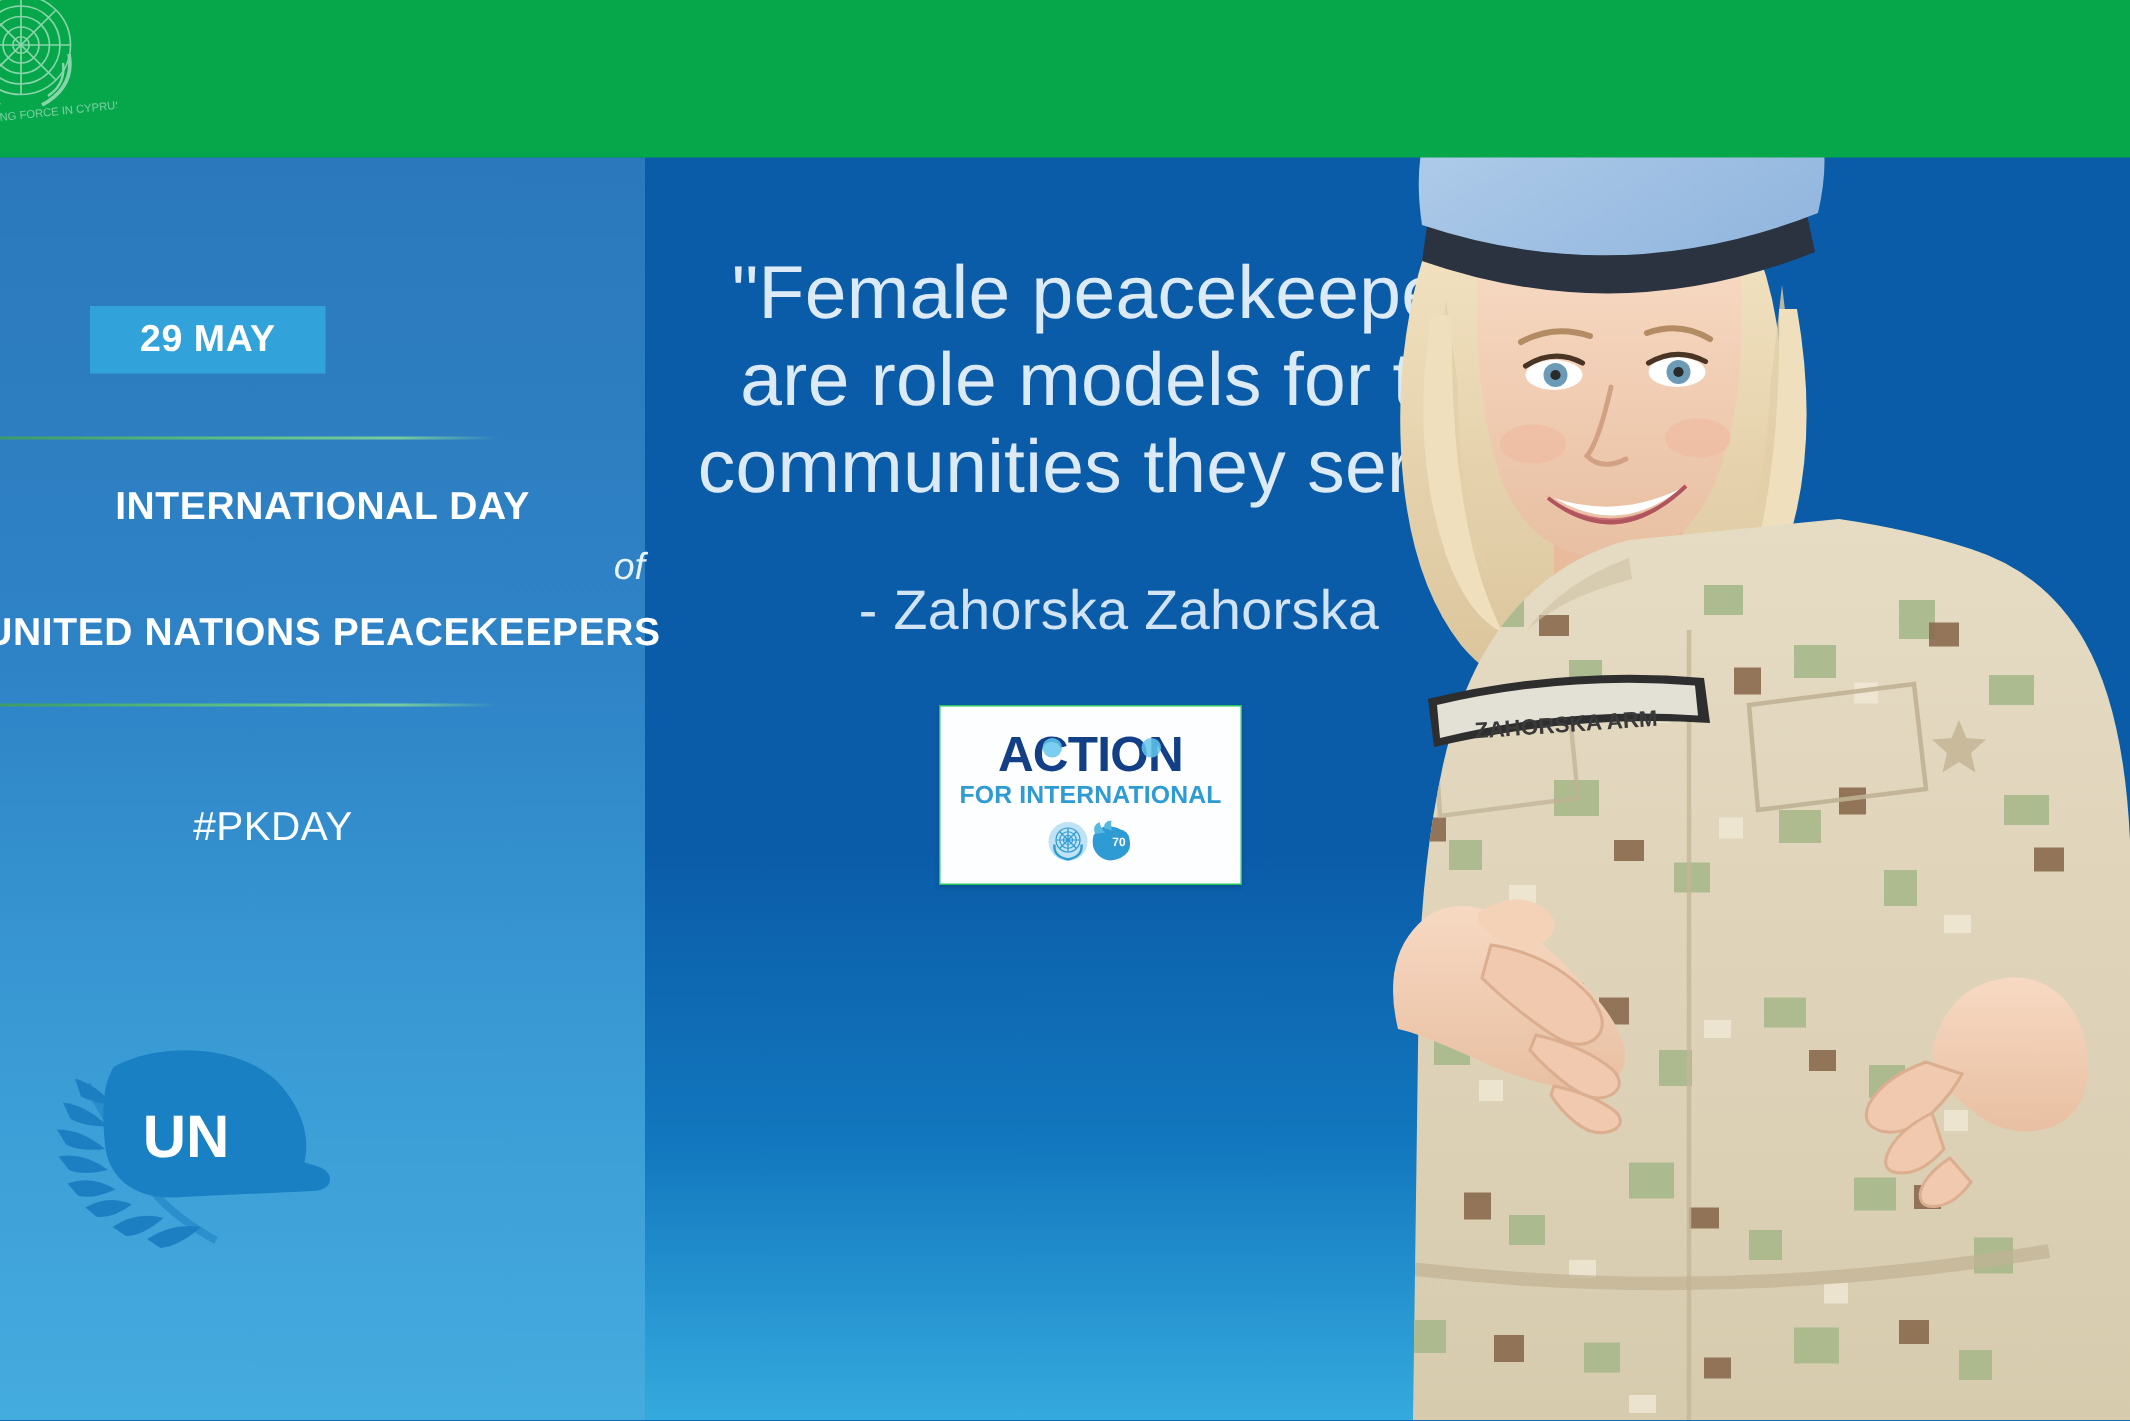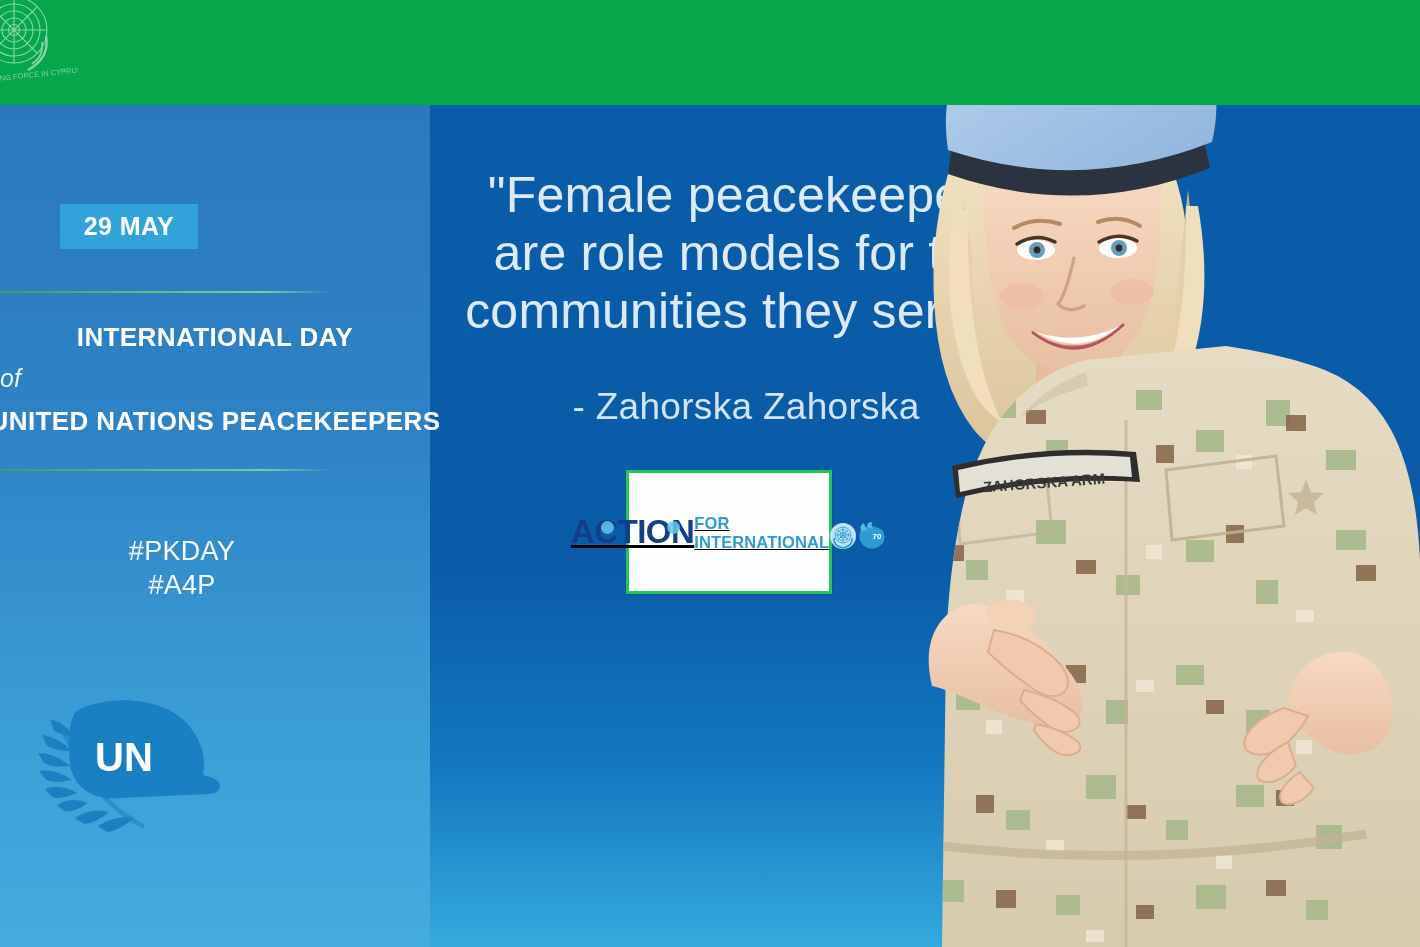--- a/index.html
+++ b/index.html
@@ -32,42 +32,42 @@
     position:absolute;left:430px;top:105px;width:990px;height:842px;
     background:linear-gradient(180deg,#0B5CA8 0%,#0B5CA8 55%,#1277BE 78%,#35AADE 100%);
   }
   .body-left{
     position:absolute;left:0;top:105px;width:430px;height:842px;
     background:linear-gradient(180deg,#2B79BC 0%,#2E83C6 40%,#3A9BD4 70%,#45ACDF 100%);
   }
 
   
   .date-badge{
-    position:absolute;left:60px;top:204px;width:138px;height:45px;
+    position:absolute;left:60px;top:204px;width:157px;height:45px;
     background:#31A3DA;display:flex;align-items:center;justify-content:center;
   }
   .date-badge span{
     font-size:25px;font-weight:bold;color:#ffffff;letter-spacing:.4px;
   }
 
   .rule{
     position:absolute;left:0;height:2px;width:332px;
     background:linear-gradient(90deg,#3E9E5E 0%,#5FC47E 45%,#7FD49A 80%,rgba(127,212,154,0) 100%);
     opacity:.9;
   }
   .rule-top{top:291px;}
   .rule-bottom{top:469px;}
 
   .day-title{
     position:absolute;left:0;top:322px;width:430px;text-align:center;
     font-size:26px;font-weight:bold;color:#ffffff;letter-spacing:.4px;
     white-space:nowrap;
   }
   .day-of{
-    position:absolute;left:0;top:364px;width:430px;text-align:left;
+    position:absolute;left:0;top:364px;width:430px;text-align:right;
     font-size:25px;font-style:italic;color:#E8F2FA;font-weight:400;
   }
   .day-sub{
     position:absolute;left:0;top:406px;width:430px;text-align:center;
     font-size:26px;font-weight:bold;color:#ffffff;letter-spacing:.4px;
     white-space:nowrap;
   }
 
   .hashtags{
     position:absolute;left:0;top:534px;width:364px;text-align:center;
@@ -89,24 +89,23 @@
   }
   .quote div{white-space:nowrap;}
   .attribution{
     position:absolute;left:446px;top:386px;width:600px;text-align:center;
     color:#D2E4F4;font-weight:300;font-size:37px;letter-spacing:.3px;
   }
 
   
   .a4p-card{
     position:absolute;left:626px;top:470px;width:200px;height:118px;
-    background:#FDFEFF;border:3px solid #22c55e;
-    display:flex;align-items:center;justify-content:center;
+    background:#FDFEFF;border:1px solid #22c55e;
+    display:flex;flex-direction:column;align-items:center;justify-content:center;
     box-shadow:0 1px 3px rgba(0,0,0,.18);
-    text-decoration:underline;
   }
   .a4p-action{
     font-size:33px;font-weight:bold;color:#123F86;letter-spacing:-.5px;
     line-height:34px;position:relative;
   }
   .a4p-dot{
     position:absolute;border-radius:50%;background:#63C6EC;opacity:.85;
   }
   .a4p-sub{
     font-size:16.5px;font-weight:bold;color:#2E9BD4;letter-spacing:.1px;
@@ -156,21 +155,20 @@
   <div class="rule rule-top"></div>
 
   <div class="day-title" style="left: -40px; width: 510px;">INTERNATIONAL DAY</div>
   <div class="day-of">of</div>
   <div class="day-sub" style="left: -40px; width: 510px;">UNITED NATIONS PEACEKEEPERS</div>
 
   <div class="rule rule-bottom"></div>
 
   <div class="hashtags">
     <div>#PKDAY</div>
-    <div>#A4P</div>
   </div>
 
   <svg class="un-logo" viewBox="0 0 220 170">
     <g fill="#1C7FC2">
       <path d="M22 36 q14 4 26 18 q-14 -2 -22 -6 z"></path>
       <path d="M14 52 q16 2 30 16 q-16 0 -25 -5 z"></path>
       <path d="M10 70 q17 0 32 13 q-17 2 -26 -3 z"></path>
       <path d="M11 88 q17 -3 33 9 q-17 4 -26 0 z"></path>
       <path d="M17 106 q16 -6 32 4 q-16 7 -25 4 z"></path>
       <path d="M29 122 q15 -9 31 -2 q-14 10 -24 8 z"></path>

